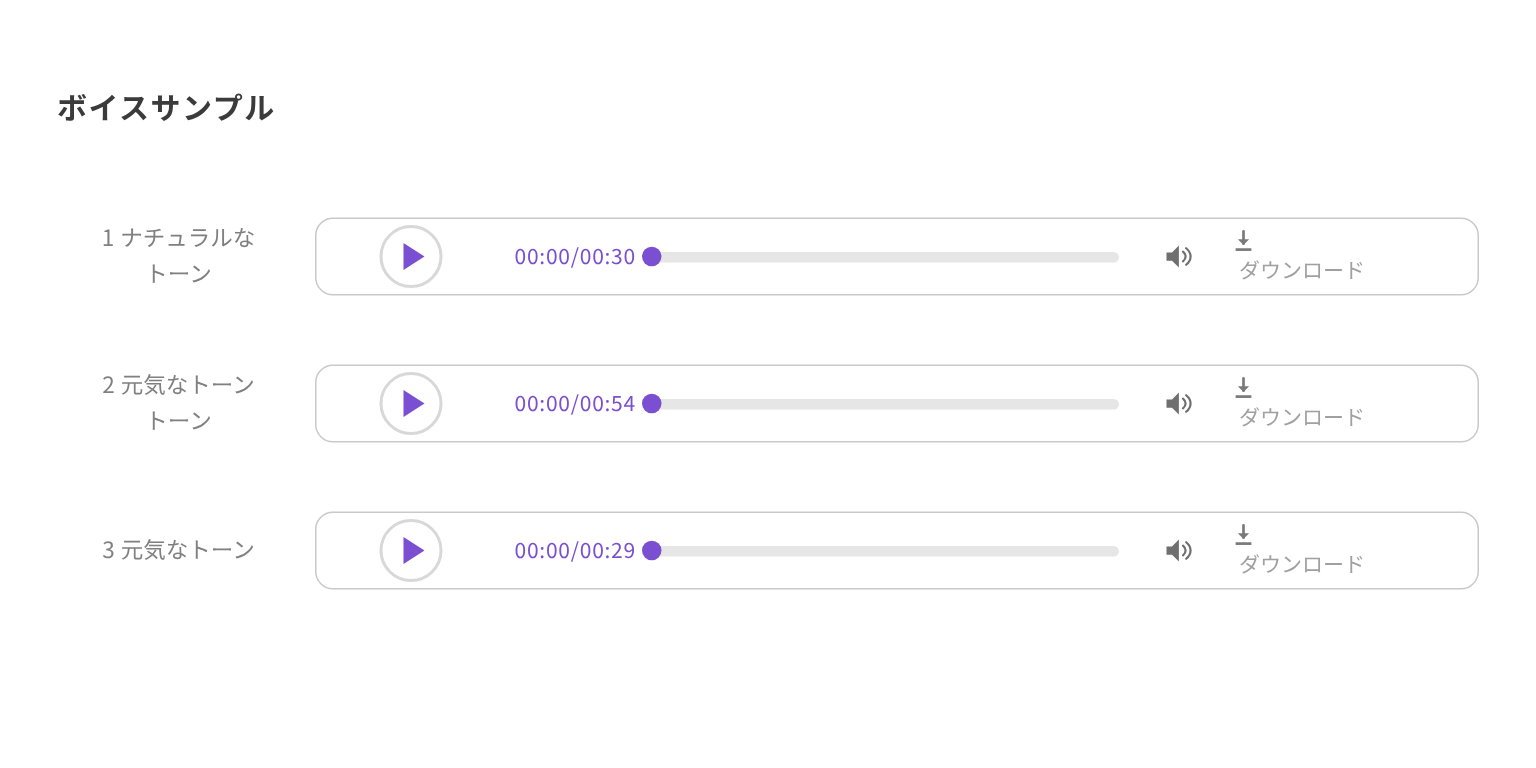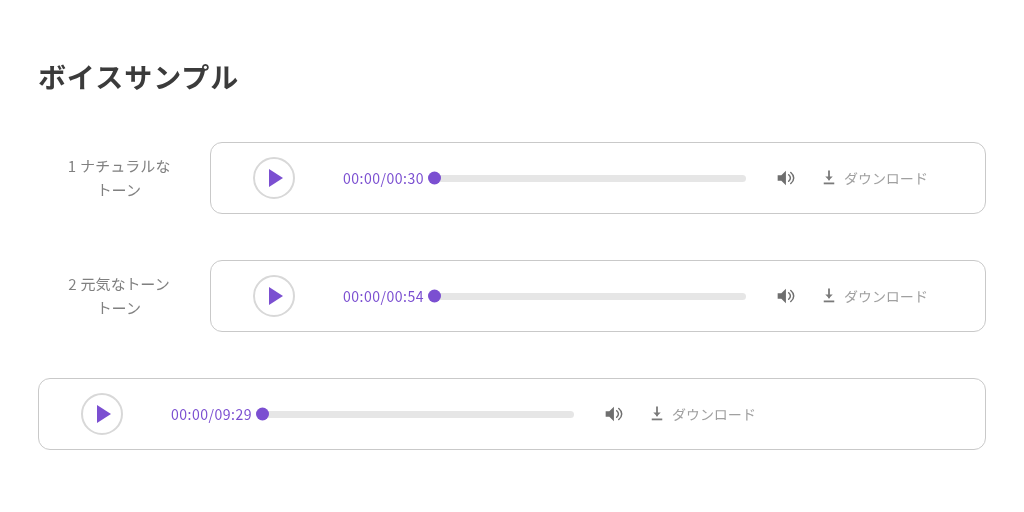--- a/index.html
+++ b/index.html
@@ -1,29 +1,29 @@
 <!DOCTYPE html>
 <html><head>
   <meta charset="utf-8">
   <style>
     * { margin:0; padding:0; box-sizing:border-box; }
     html,body { width:1024px; height:512px; background:#fff; font-family:"Hiragino Kaku Gothic ProN","Noto Sans JP","Yu Gothic",sans-serif; color:#3a3a3a; }
     .page { padding:56px 38px 0 38px; }
-    .title { font-size:28px; font-weight:700; color:#3b3b3b; letter-spacing:1px; margin-bottom:46px; }
+    .title { font-size:20px; font-weight:700; color:#3b3b3b; letter-spacing:1px; margin-bottom:60px; }
     .row { display:flex; align-items:center; margin-bottom:46px; }
     .label { width:172px; padding-right:10px; font-size:15px; line-height:1.6; color:#808080; text-align:center; }
     .label .num { margin-right:4px; }
-    .player { flex:1; height:72px; border:1px solid #c9c9c9; border-radius:12px; display:flex; align-items:center; padding:0 22px 0 42px; }
+    .player { flex:1; height:52px; border:1px solid #c9c9c9; border-radius:12px; display:flex; align-items:center; padding:0 22px 0 42px; }
     .play-btn { width:42px; height:42px; border:2px solid #d8d8d8; border-radius:50%; display:flex; align-items:center; justify-content:center; background:#fff; cursor:pointer; }
     .play-tri { width:0; height:0; border-top:9px solid transparent; border-bottom:9px solid transparent; border-left:14px solid #7b4fd1; margin-left:4px; }
     .time { margin-left:48px; font-size:14px; color:#7b4fd1; letter-spacing:0.5px; font-variant-numeric:tabular-nums; }
     .seek { position:relative; margin-left:10px; flex:1; max-width:312px; height:7px; background:#e6e6e6; border-radius:4px; cursor:pointer; }
     .seek-thumb { position:absolute; left:-6px; top:50%; transform:translateY(-50%); width:13px; height:13px; background:#7b4fd1; border-radius:50%; }
     .volume { margin-left:28px; display:flex; align-items:center; cursor:pointer; }
-    .download { margin-left:24px; display:flex; align-items:center; cursor:pointer; color:#a0a0a0; font-size:14px; }
+    .download { margin-left:24px; display:flex; cursor:pointer; color:#a0a0a0; font-size:14px;flex-direction:column; }
     .download span { margin-left:6px; }
     svg.icon { display:block; }
   </style>
 </head>
 <body>
 <div class="page">
 
   <h2 class="title">ボイスサンプル</h2>
 
   <div class="row">
@@ -86,26 +86,30 @@
           <path d="M12 3v11" stroke="#7a7a7a" stroke-width="2.4" stroke-linecap="round"></path>
           <path d="M7 10l5 5 5-5" fill="#7a7a7a"></path>
           <rect x="5" y="18" width="14" height="2.4" fill="#7a7a7a"></rect>
         </svg>
         <span>ダウンロード</span>
       </div>
     </div>
   </div>
 
   <div class="row">
+    <div class="label">
+      <span class="num">3</span><span>元気なトーン</span><br>
+      <span></span>
+    </div>
     <div class="player">
       <div class="play-btn">
         <div class="play-tri"></div>
       </div>
       <div class="time">
-        <span>00:00</span>/<span>09:29</span>
+        <span>00:00</span>/<span>00:29</span>
       </div>
       <div class="seek">
         <div class="seek-thumb"></div>
       </div>
       <div class="volume">
         <svg class="icon" width="22" height="22" viewBox="0 0 24 24" fill="none">
           <path d="M4 9v6h4l5 5V4L8 9H4z" fill="#6f6f6f"></path>
           <path d="M16 8.5c1.2 1 1.9 2.2 1.9 3.5s-.7 2.5-1.9 3.5" stroke="#6f6f6f" stroke-width="1.6" stroke-linecap="round" fill="none"></path>
           <path d="M18.3 6c2 1.6 3.2 3.6 3.2 6s-1.2 4.4-3.2 6" stroke="#6f6f6f" stroke-width="1.6" stroke-linecap="round" fill="none"></path>
         </svg>

